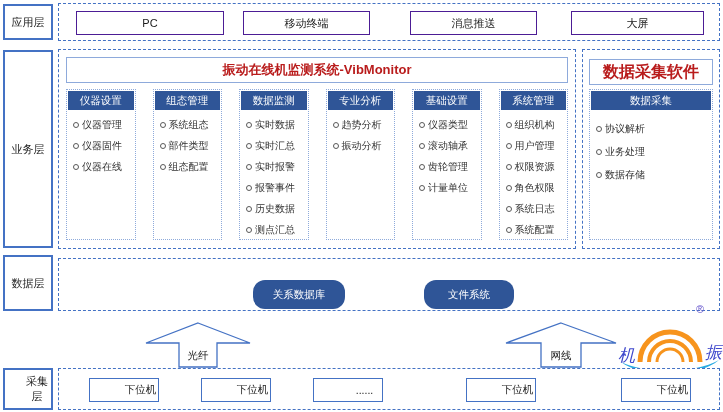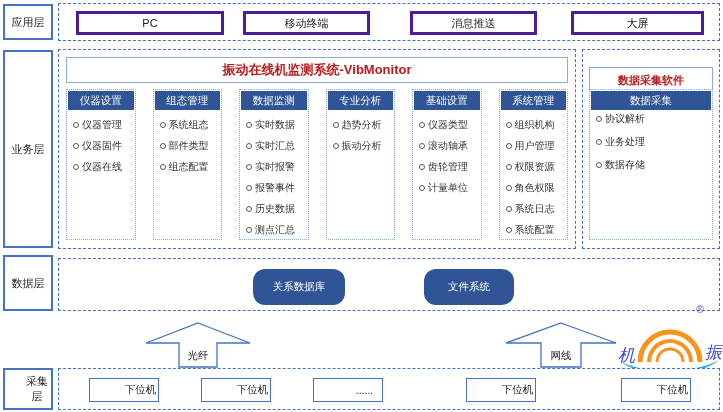--- a/index.html
+++ b/index.html
@@ -4,35 +4,35 @@
 <style>
   html,body{margin:0;padding:0;background:#fff;}
   .canvas{position:relative;width:723px;height:412px;background:#fff;overflow:hidden;
           font-family:"Liberation Sans","DejaVu Sans",sans-serif;color:#1a1a1a;}
   
   .layer-label{position:absolute;left:3px;width:50px;border:2px solid #4472C4;background:#fff;
                display:flex;align-items:center;justify-content:center;font-size:11px;color:#222;box-sizing:border-box;text-align:center;}
   
   .dashed{position:absolute;border:1px dashed #4472C4;background:#fff;box-sizing:border-box;}
   
-  .appbox{position:absolute;top:7px;height:24px;border:3px solid #4c1d95;background:#fff;box-sizing:border-box;
+  .appbox{position:absolute;top:7px;height:24px;border:1px solid #4c1d95;background:#fff;box-sizing:border-box;
           display:flex;align-items:center;justify-content:center;font-size:11px;}
   
   .titlebox{position:absolute;height:26px;border:1px solid #8EAADB;background:#fff;box-sizing:border-box;
             display:flex;align-items:center;justify-content:center;font-weight:bold;font-size:13px;color:#b91c1c;}
   
   .colrow{position:absolute;left:7px;right:7px;top:39px;bottom:8px;display:flex;gap:17px;}
   .col{flex:1;border:1px dotted #8EAADB;background:#fff;display:flex;flex-direction:column;box-sizing:border-box;}
   .col-h{margin:1px;height:19px;flex:none;background:#2F5597;color:#fff;font-size:10.5px;
          display:flex;align-items:center;justify-content:center;}
   .col-items{padding:7px 5px 0 6px;}
   .itm{display:flex;align-items:center;gap:3px;font-size:10px;color:#333;margin-bottom:8px;line-height:13px;}
   .dot{width:4px;height:4px;border:1px solid #595959;border-radius:50%;flex:none;background:#fff;}
   
-  .pill{position:absolute;top:10px;height:36px;background:#2F5597;color:#fff;border-radius:12px;
+  .pill{position:absolute;top:21px;height:29px;background:#2F5597;color:#fff;border-radius:12px;
         display:flex;align-items:center;justify-content:center;font-size:10.5px;}
   
   .lowbox{position:absolute;top:9px;width:70px;height:24px;border:1px solid #4472C4;background:#fff;box-sizing:border-box;
           display:flex;align-items:center;justify-content:center;font-size:10.5px;padding-left:33px;}
   .arrow-svg{position:absolute;overflow:visible;}
   .rmark{position:absolute;left:696px;top:303px;font-size:11px;color:#6a5acd;}
   .logo{position:absolute;left:615px;top:314px;}
 </style>
 </head>
 <body>
@@ -184,25 +184,25 @@
               <span class="dot"></span>
               <span>系统配置</span>
             </div>
         </div>
       </div>
 
     </div>
   </div>
 
   <div class="dashed" style="left:582px;top:49px;width:138px;height:200px;">
-    <div class="titlebox" style="left:6px;right:6px;top:17px;font-size:11px;">数据采集软件</div>
+    <div class="titlebox" style="left:6px;right:6px;top:9px;font-size:16px;">数据采集软件</div>
     <div class="colrow" style="left:6px;right:6px;">
       <div class="col">
         <div class="col-h">数据采集</div>
-        <div class="col-items" style="padding-top:1px;font-family:Liberation Serif, serif;">
+        <div class="col-items" style="padding-top:11px;font-family:Liberation Serif, serif;">
           <div class="itm" style="margin-bottom:10px;">
               <span class="dot"></span>
               <span>协议解析</span>
             </div>
           <div class="itm" style="margin-bottom:10px;">
               <span class="dot"></span>
               <span>业务处理</span>
             </div>
           <div class="itm" style="margin-bottom:10px;">
               <span class="dot"></span>

